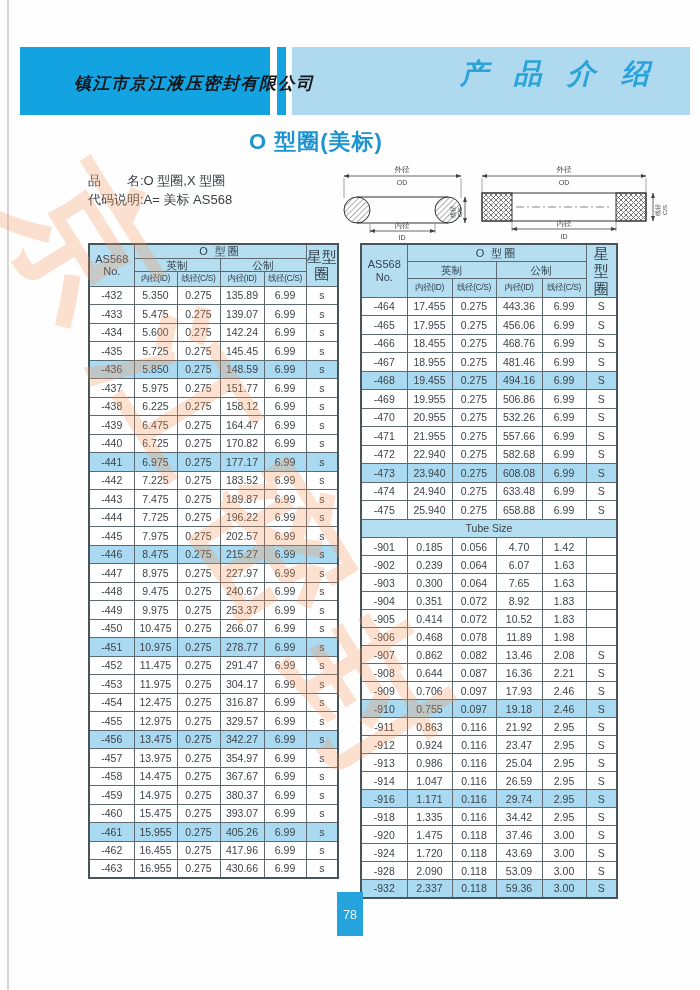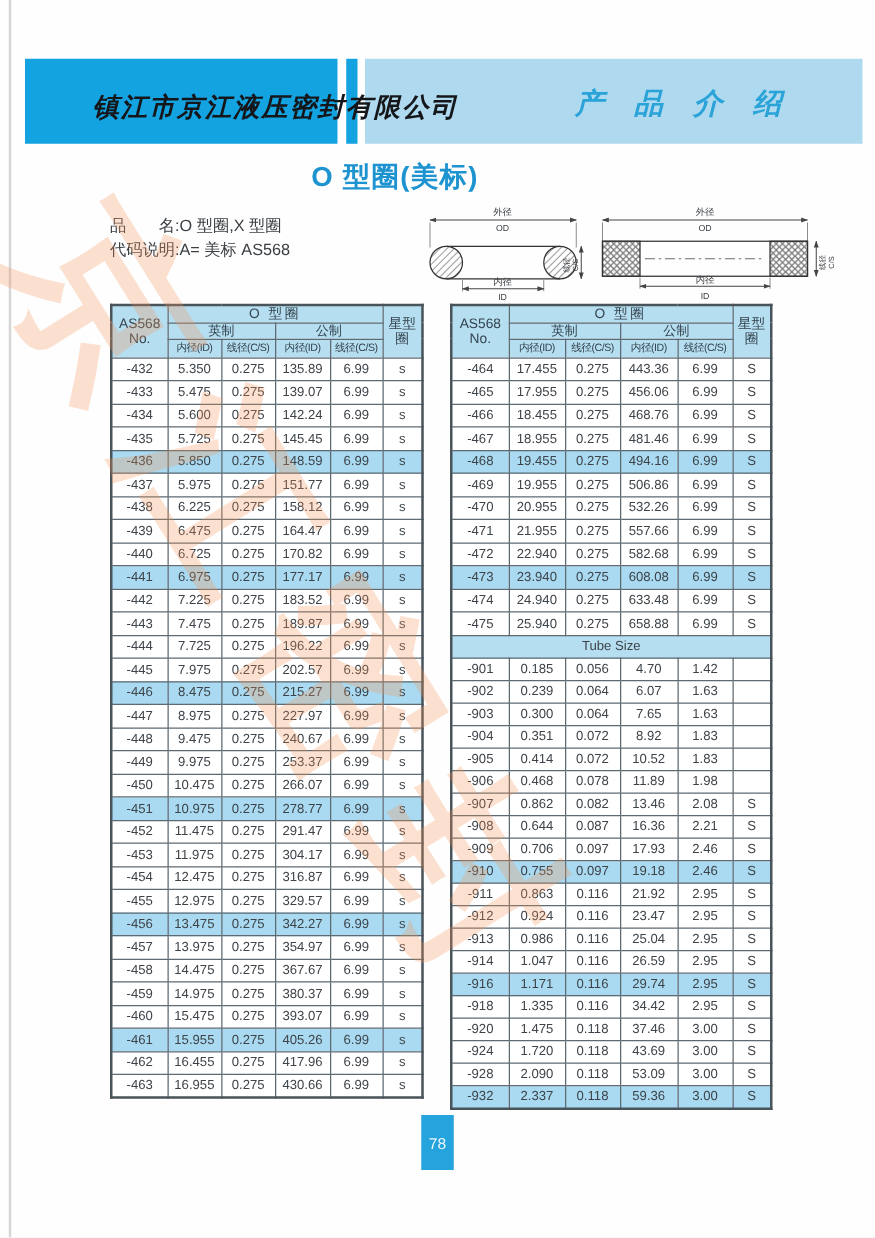--- a/index.html
+++ b/index.html
@@ -8,25 +8,25 @@
     position: relative; width: 700px; height: 990px; background: #fefefe;
     font-family: "Liberation Sans", sans-serif; overflow: hidden; margin: 0 auto;
   }
   .page-edge { position: absolute; left: 7px; top: 0; width: 2px; height: 990px; background: #d6d6d6; }
 
   
   .banner-dark  { position: absolute; left: 20px;  top: 47px; width: 250px; height: 68px; background: #14a3e1; }
   .banner-strip { position: absolute; left: 277px; top: 47px; width: 9px;   height: 68px; background: #14a3e1; }
   .banner-light { position: absolute; left: 292px; top: 47px; width: 398px; height: 68px; background: #aed9ef; }
   .company-name {
-    position: absolute; left: 74px; top: 72px; font-size: 21px; font-weight: bold; font-style: italic;
+    position: absolute; left: 74px; top: 72px; font-size: 17px; font-weight: bold; font-style: italic;
     color: #14161a; letter-spacing: 1.5px; white-space: nowrap; z-index: 2;
   }
   .section-title {
-    position: absolute; left: 460px; top: 67px; font-size: 23px; font-weight: bold; font-style: italic;
+    position: absolute; left: 460px; top: 55px; font-size: 28px; font-weight: bold; font-style: italic;
     color: #2aa3d8; letter-spacing: 9px; white-space: nowrap; z-index: 2;
   }
 
   .doc-title {
     position: absolute; left: 0; top: 127px; width: 632px; text-align: center;
     font-size: 22px; font-weight: bold; color: #1d93d0; letter-spacing: 1px;
   }
 
   .info-block { position: absolute; left: 88px; top: 171px; font-size: 13px; color: #3a3f44; line-height: 19px; }
 
@@ -40,21 +40,21 @@
   table.spec { border: 2px solid #49535a; }
   .t-left  { left: 88px;  top: 243px; width: 249px; }
   .t-right { left: 360px; top: 243px; width: 256px; }
   table.spec th {
     background: #b5def1; font-weight: normal; color: #35444e; padding: 0; line-height: 1.15;
   }
   th.h-no { font-size: 11px; }
   th.h-group { font-size: 11px; height: 14px; letter-spacing: 2px; }
   th.h-unit { font-size: 10.5px; height: 13px; }
   th.h-sub { font-size: 8.5px; height: 15px; letter-spacing: -0.4px; }
-  th.h-star { font-size: 11px; }
+  th.h-star { font-size: 15px; }
   table.spec td {
     height: 18.5px; padding: 0; text-align: center; font-size: 10.5px; color: #3d4348; line-height: 1;
   }
   .t-right td { height: 18.4px; }
   .t-right td.tube-td { height: 18px; }
   tr.hl td { background: #a9daf1; }
   td.tube-label { text-align: left; padding-left: 5px; background: #b5def1; font-size: 11px; color: #35444e; height: 20px; }
 
   
   .watermark {

